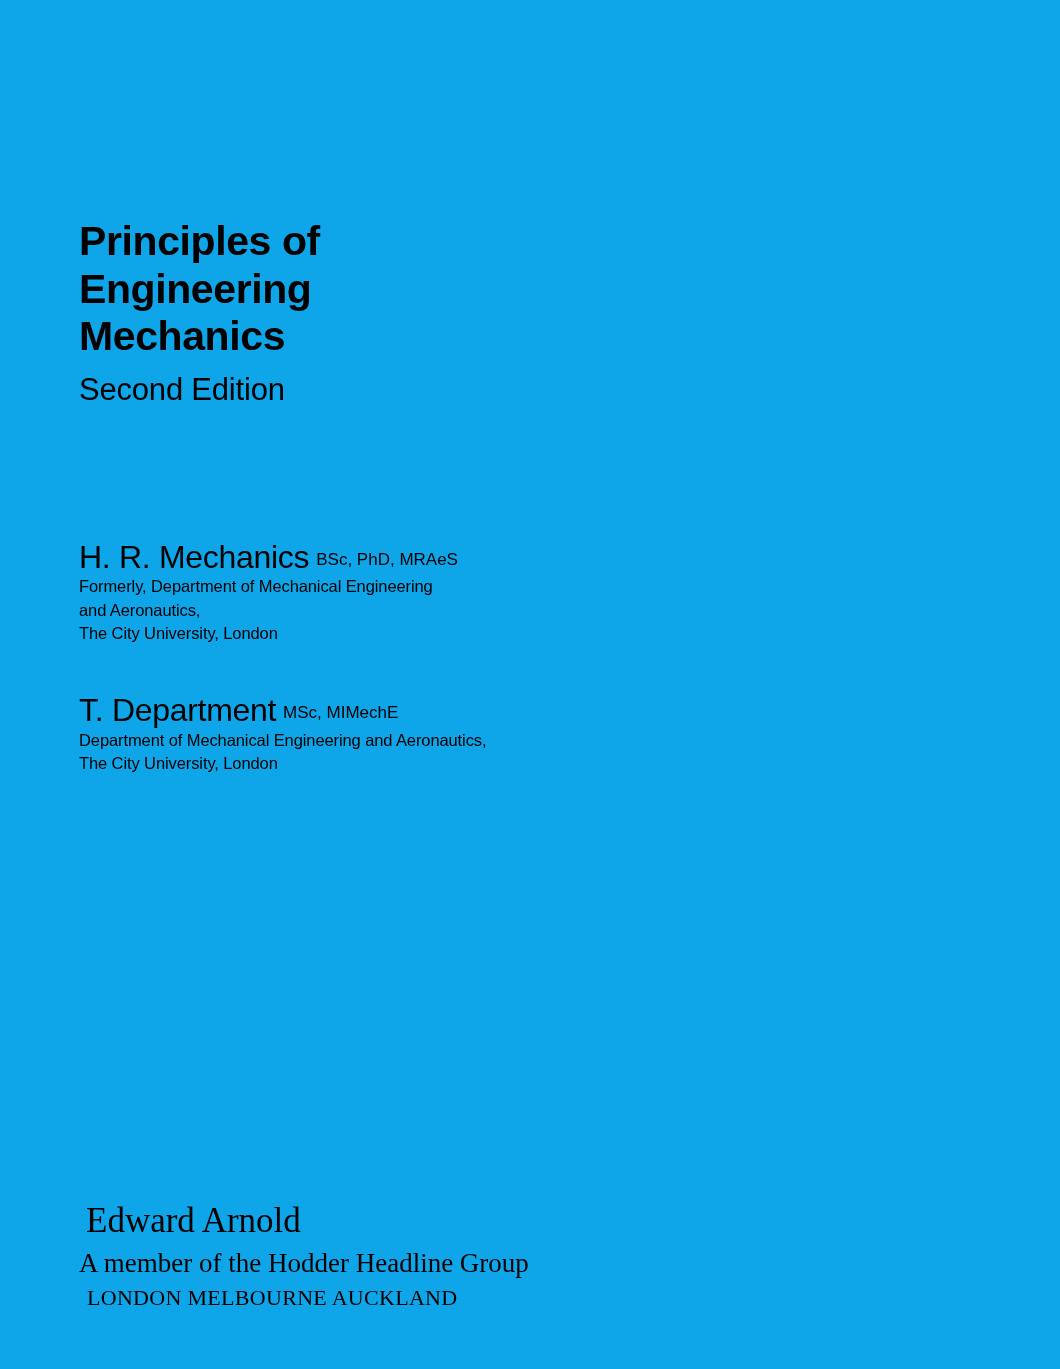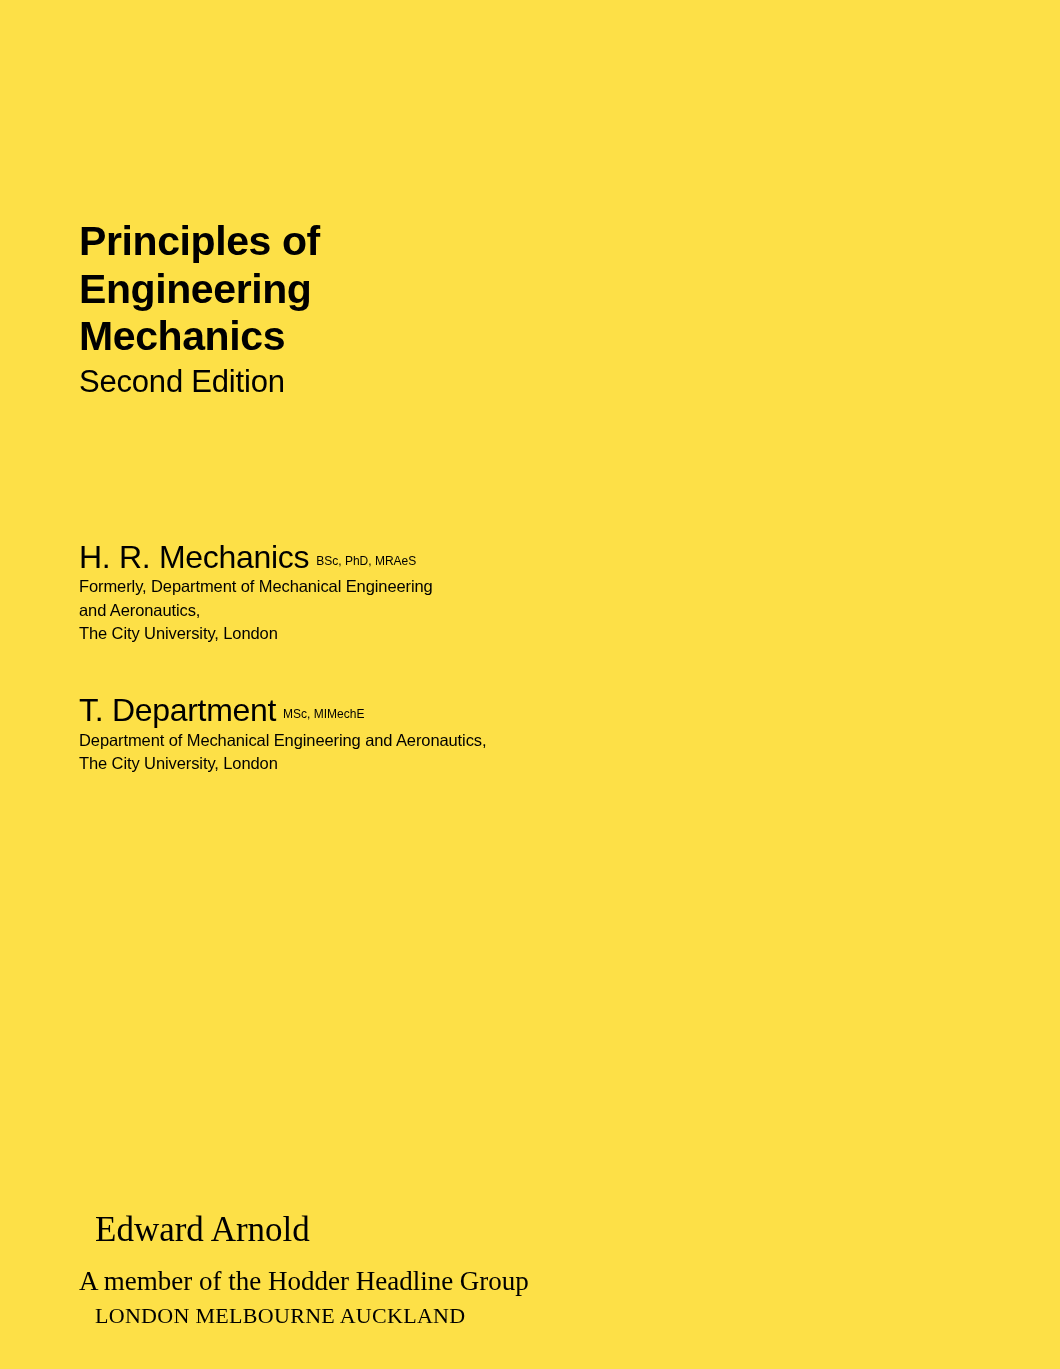--- a/index.html
+++ b/index.html
@@ -11,21 +11,21 @@
     width: 1060px;
     height: 1369px;
     position: relative;
     font-family: "Liberation Sans", sans-serif;
     color: #000000;
     overflow: hidden;
   }
   .page {
     position: absolute;
     inset: 0;
-    background: #fde047;
+    background: #0ea5e9;
   }
 
   
   .title-block {
     position: absolute;
     left: 79px;
     top: 218px;
     width: 700px;
   }
   .main-title {
@@ -36,21 +36,21 @@
     letter-spacing: -0.4px;
     margin: 0;
     color: #000;
     white-space: pre-line;
   }
   .edition {
     font-family: "Liberation Sans", sans-serif;
     font-weight: normal;
     font-size: 31px;
     line-height: 1.2;
-    margin: 2px 0 0 0;
+    margin: 10px 0 0 0;
     letter-spacing: -0.2px;
     color: #000;
   }
 
   
   .authors-block {
     position: absolute;
     left: 79px;
     top: 540px;
     width: 760px;
@@ -64,21 +64,21 @@
   .author-name {
     font-family: "Liberation Sans", sans-serif;
     font-size: 32px;
     font-weight: normal;
     letter-spacing: -0.3px;
     line-height: 1.1;
     display: inline;
   }
   .author-quals {
     font-family: "Liberation Sans", sans-serif;
-    font-size: 12px;
+    font-size: 17px;
     font-weight: normal;
     letter-spacing: 0px;
     display: inline;
     margin-left: 7px;
     position: relative;
     top: -3px;
   }
   .author-affil {
     font-family: "Liberation Sans", sans-serif;
     font-size: 16.5px;
@@ -91,34 +91,34 @@
   .publisher-block {
     position: absolute;
     left: 79px;
     top: 1196px;
     width: 760px;
   }
   .publisher-name {
     font-family: "Liberation Serif", serif;
     font-size: 35px;
     line-height: 1.05;
-    margin: 16px;
+    margin: 7px;
     letter-spacing: 0px;
   }
   .publisher-sub {
     font-family: "Liberation Serif", serif;
     font-size: 27px;
     line-height: 1.25;
     margin: 4px 0 0 0;
   }
   .publisher-cities {
     font-family: "Liberation Serif", serif;
     font-size: 22px;
     line-height: 1.25;
-    margin: 3px 0 0 16px;
+    margin: 3px 0 0 8px;
     letter-spacing: 0.3px;
   }
 </style>
 </head>
 <body>
 
 <div class="page">
 
   <div class="title-block">
     <h1 class="main-title">Principles of

